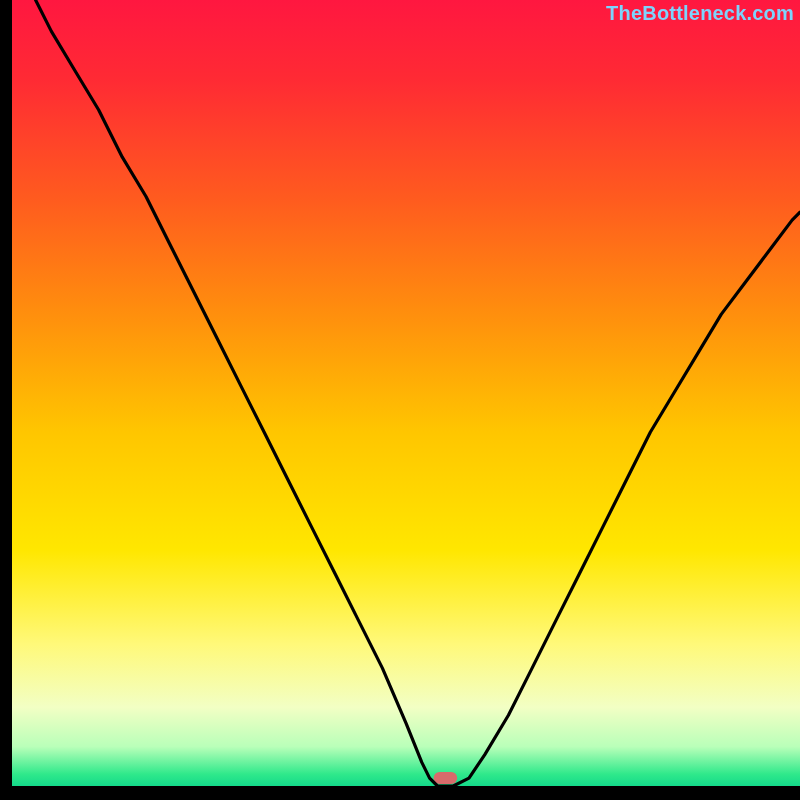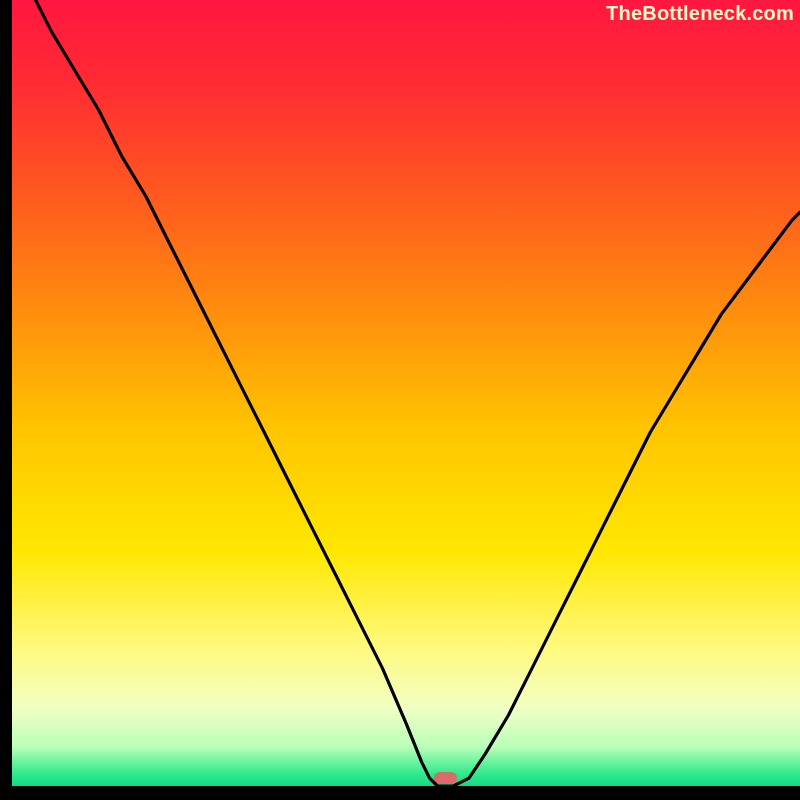--- a/index.html
+++ b/index.html
@@ -16,21 +16,21 @@
     width: 800px;
     height: 800px;
   }
   svg {
     display: block;
   }
   .watermark {
     position: absolute;
     top: 2px;
     right: 6px;
-    color: #fef9c3;
+    color: #7dd3fc;
     font-size: 20px;
     font-weight: 600;
     letter-spacing: 0.2px;
   }
 </style>
 </head>
 <body>
 
 <div class="wrap">
   <div class="watermark">TheBottleneck.com</div>

